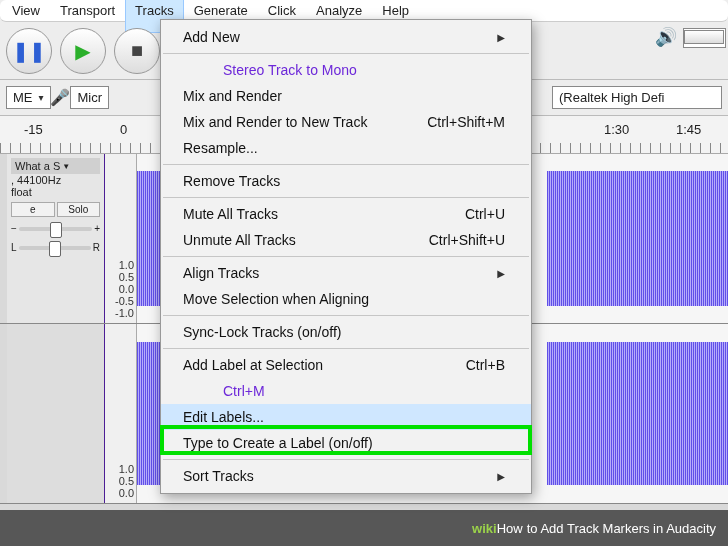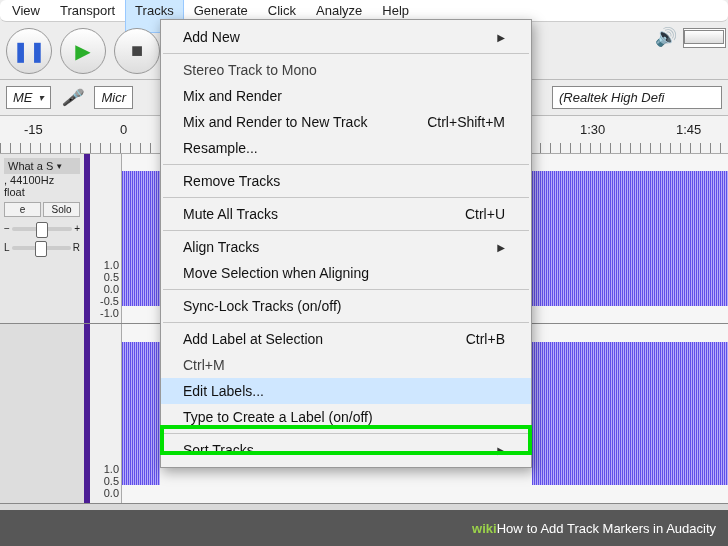--- a/index.html
+++ b/index.html
@@ -13,47 +13,47 @@
 
   
   .toolbar { display: flex; align-items: center; height: 58px; background: #ededed; padding: 4px 6px; gap: 8px; border-bottom: 1px solid #bbb; }
   .trans-btn { width: 46px; height: 46px; border-radius: 50%; border: 1px solid #999; background: linear-gradient(#fff,#ddd); display: flex; align-items: center; justify-content: center; font-size: 20px; color: #444; }
   .trans-btn.play { color: #2bb02b; }
   .trans-btn.pause { color: #2d5fd4; }
 
   .rightbar { position: absolute; right: 4px; top: 26px; display: flex; align-items: center; gap: 6px; }
   .speaker { font-size: 18px; color: #333; }
 
-  .secondbar { display: flex; align-items: center; height: 36px; padding: 3px 6px; gap: 12px; border-bottom: 1px solid #bbb; font-style: italic; }
+  .secondbar { display: flex; align-items: center; height: 36px; padding: 3px 6px; gap: 0; border-bottom: 1px solid #bbb; }
   .dropdown { background: #fff; border: 1px solid #888; padding: 3px 6px; font-size: 13px; display: flex; align-items: center; gap: 6px; }
   .dropdown .chev { font-size: 10px; color: #333; }
 
   .timeruler { height: 38px; background: #f3f3f3; border-bottom: 1px solid #aaa; position: relative; }
   .ruler-label { position: absolute; top: 6px; font-size: 13px; color: #222; }
   .ruler-ticks { position: absolute; left:0; right:0; bottom:0; height:10px; background: repeating-linear-gradient(to right, #888 0 1px, transparent 1px 10px); }
 
   .trackarea { position: relative; height: 400px; background: #d9d9d9; overflow: hidden; }
   .track { display: flex; height: 170px; border-bottom: 1px solid #888; }
-  .track-panel { width: 90px; background: #e6e6e6; border-right: 6px solid #4c1d95; padding: 4px; font-size: 11px; color: #222; }
+  .track-panel { width: 98px; background: #e6e6e6; border-right: 1px solid #4c1d95; padding: 4px; font-size: 11px; color: #222; margin-left: 7px; }
   .track-title { background: #d0d0d0; padding: 2px 4px; display:flex; align-items:center; gap:2px;}
   .track-title .chev { font-size:8px;}
   .muteSolo { display:flex; gap:2px; margin-top:4px;}
   .muteSolo div { flex:1; background:#f2f2f2; border:1px solid #aaa; text-align:center; font-size:10px; padding:1px 0;}
   .slider { width: 80px; height: 4px; background: #ccc; margin: 10px auto; position: relative; border-radius:2px;}
   .slider::after { content:""; position:absolute; width:10px; height:14px; background:#fff; border:1px solid #666; top:-5px; left:50%; transform:translateX(-50%); border-radius:2px;}
 
   .scalecol { width: 32px; background: #f0f0f0; border-right: 1px solid #aaa; font-size: 11px; color:#333; display:flex; flex-direction:column; justify-content:flex-end; padding:4px 2px 4px 0; text-align:right;}
   .wave { flex: 1; background: #f6f6f6; position: relative; overflow: hidden; }
   .burst { position:absolute; top:10%; bottom:10%; background: linear-gradient(to right, rgba(80,60,255,.9), rgba(100,80,255,.6)); }
   .burst.noise { background: repeating-linear-gradient(to right, rgba(70,50,230,.85) 0 1px, rgba(120,100,255,.5) 1px 2px); }
 
   
   .menu { position: absolute; top: 19px; left: 160px; width: 372px; background: #f2f2f2; border: 1px solid #999; box-shadow: 2px 4px 12px rgba(0,0,0,.35); padding: 4px 0; z-index: 50; font-size: 14px; }
   .menu-item { display: flex; align-items: center; justify-content: space-between; padding: 5px 26px 5px 22px; color: #111; position: relative; }
-  .menu-item.disabled { color: #404040; }
+  .menu-item.disabled { color: #6d28d9; margin-left: 40px; }
   .menu-item .arrow { font-size: 10px; color: #333; }
   .menu-sep { height: 1px; background: #c6c6c6; margin: 3px 2px; }
   .menu-item.highlight-edit { background: #cfe7ff; }
   .green-box { position: absolute; border: 4px solid #00e000; left: 160px; width: 372px; top: 425px; height: 30px; z-index: 60; pointer-events:none; }
 
   .caption { position:absolute; left:0; right:0; bottom:0; height:36px; background: rgba(0,0,0,.6); color:#fff; font-size:13px; display:flex; align-items:center; justify-content:flex-end; padding-right:12px; gap:4px; z-index:80;}
   .caption .wiki { color:#9bd24a; font-weight:bold; }
 
   .mic-icon { font-size: 16px; }
   .clickbox { position:absolute; right:2px; top:28px; background:#fff; border:1px solid #888; padding:2px 4px; font-size:12px;}
@@ -95,21 +95,21 @@
     </div>
     <div style="flex:1"></div>
     <div class="dropdown" style="width:170px">
       <span>(Realtek High Defi</span>
     </div>
   </div>
 
   <div class="timeruler">
     <span class="ruler-label" style="left:24px">-15</span>
     <span class="ruler-label" style="left:120px">0</span>
-    <span class="ruler-label" style="left:580px">1:30</span>
+    <span class="ruler-label" style="left:604px">1:30</span>
     <span class="ruler-label" style="left:676px">1:45</span>
     <div class="ruler-ticks"></div>
   </div>
 
   <div class="trackarea">
 
     <div class="track">
       <div class="track-panel">
         <div class="track-title">
           <span>What a S</span>
@@ -181,20 +181,24 @@
     </div>
     <div class="menu-sep"></div>
     <div class="menu-item">
       <span>Remove Tracks</span>
     </div>
     <div class="menu-sep"></div>
     <div class="menu-item">
       <span>Mute All Tracks</span>
       <span>Ctrl+U</span>
     </div>
+    <div class="menu-item">
+      <span>Unmute All Tracks</span>
+      <span>Ctrl+Shift+U</span>
+    </div>
     <div class="menu-sep"></div>
     <div class="menu-item">
       <span>Align Tracks</span>
       <span class="arrow">▶</span>
     </div>
     <div class="menu-item">
       <span>Move Selection when Aligning</span>
     </div>
     <div class="menu-sep"></div>
     <div class="menu-item">

